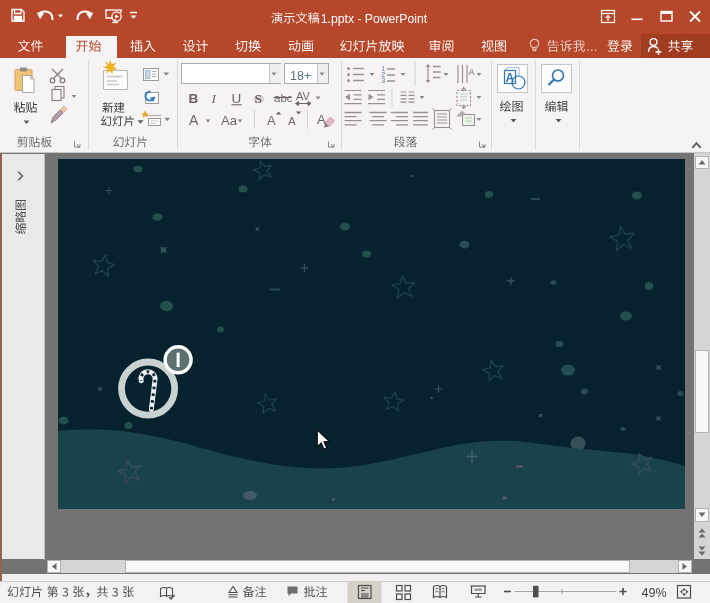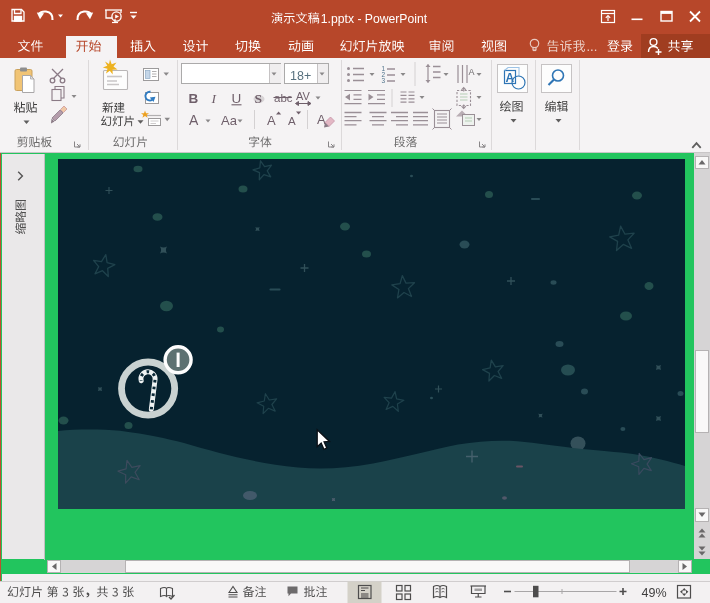--- a/index.html
+++ b/index.html
@@ -1,16 +1,16 @@
 <!DOCTYPE html>
 <html><head><meta charset="utf-8">
 <style>
 * { margin:0; padding:0; box-sizing:border-box; }
 html,body { width:710px; height:603px; overflow:hidden; font-family:"Liberation Sans",sans-serif; }
-#page { position:relative; width:710px; height:603px; background:#22c55e; }
+#page { position:relative; width:710px; height:603px; background:#737373; }
 .abs { position:absolute; }
 </style></head>
 <body>
 <div id="page">
 <div class="abs" style="left:0;top:0;width:710px;height:58px;background:#b7472a"></div>
 <div class="abs" style="left:641px;top:34px;width:69px;height:24px;background:#a03d20"></div>
 <div class="abs" style="left:66px;top:35.5px;width:50.5px;height:22.5px;background:#f5f3f4"></div>
 <div class="abs" style="left:0;top:58px;width:710px;height:95px;background:#f5f3f4;border-bottom:1px solid #c9c6c7"></div>
 
 <div class="abs" style="left:88px;top:60px;width:1px;height:90px;background:#dcd9da"></div>

